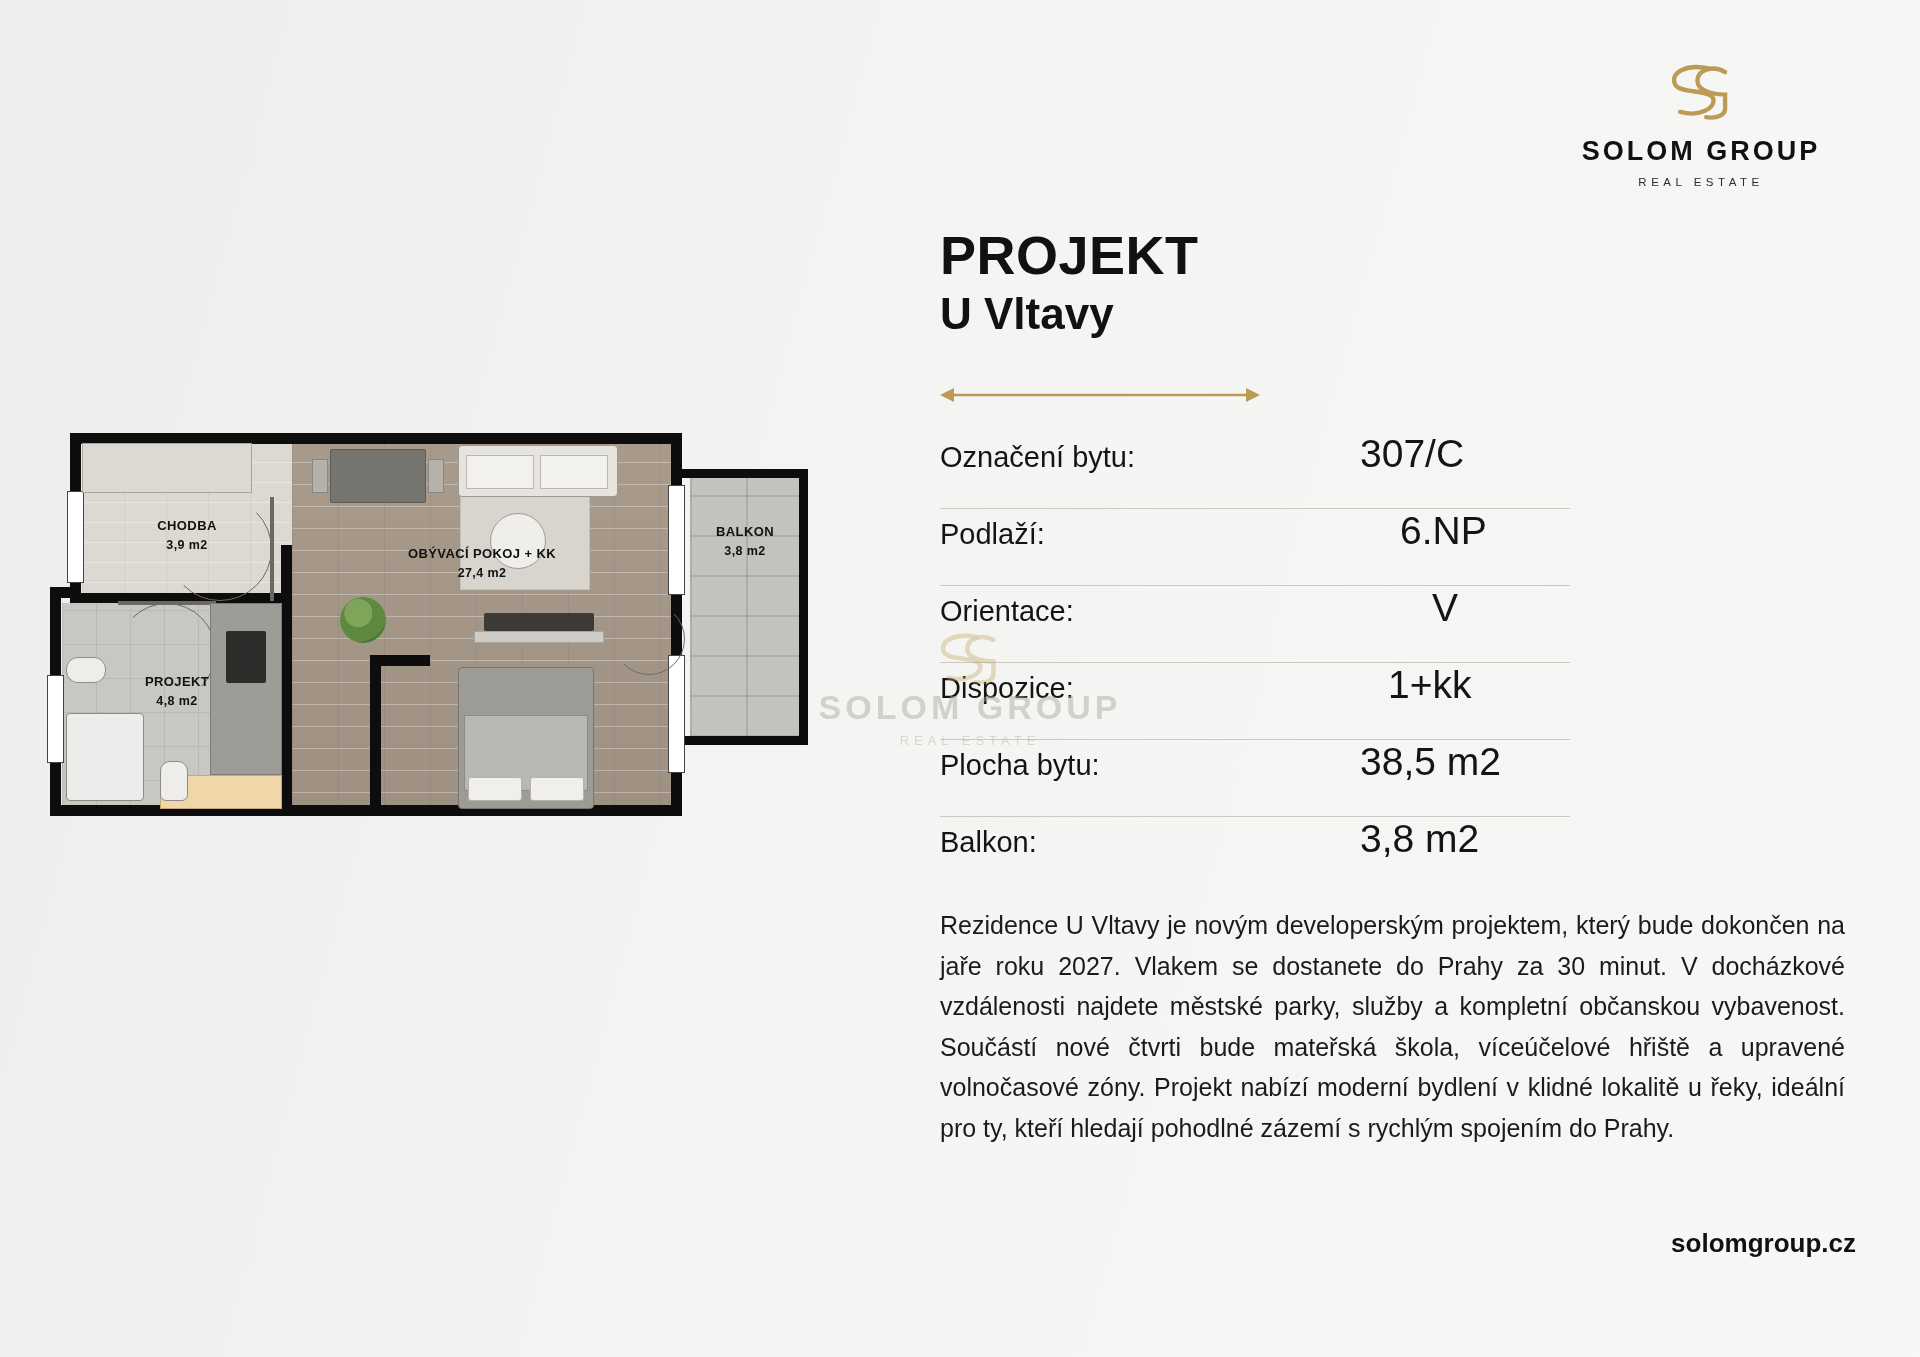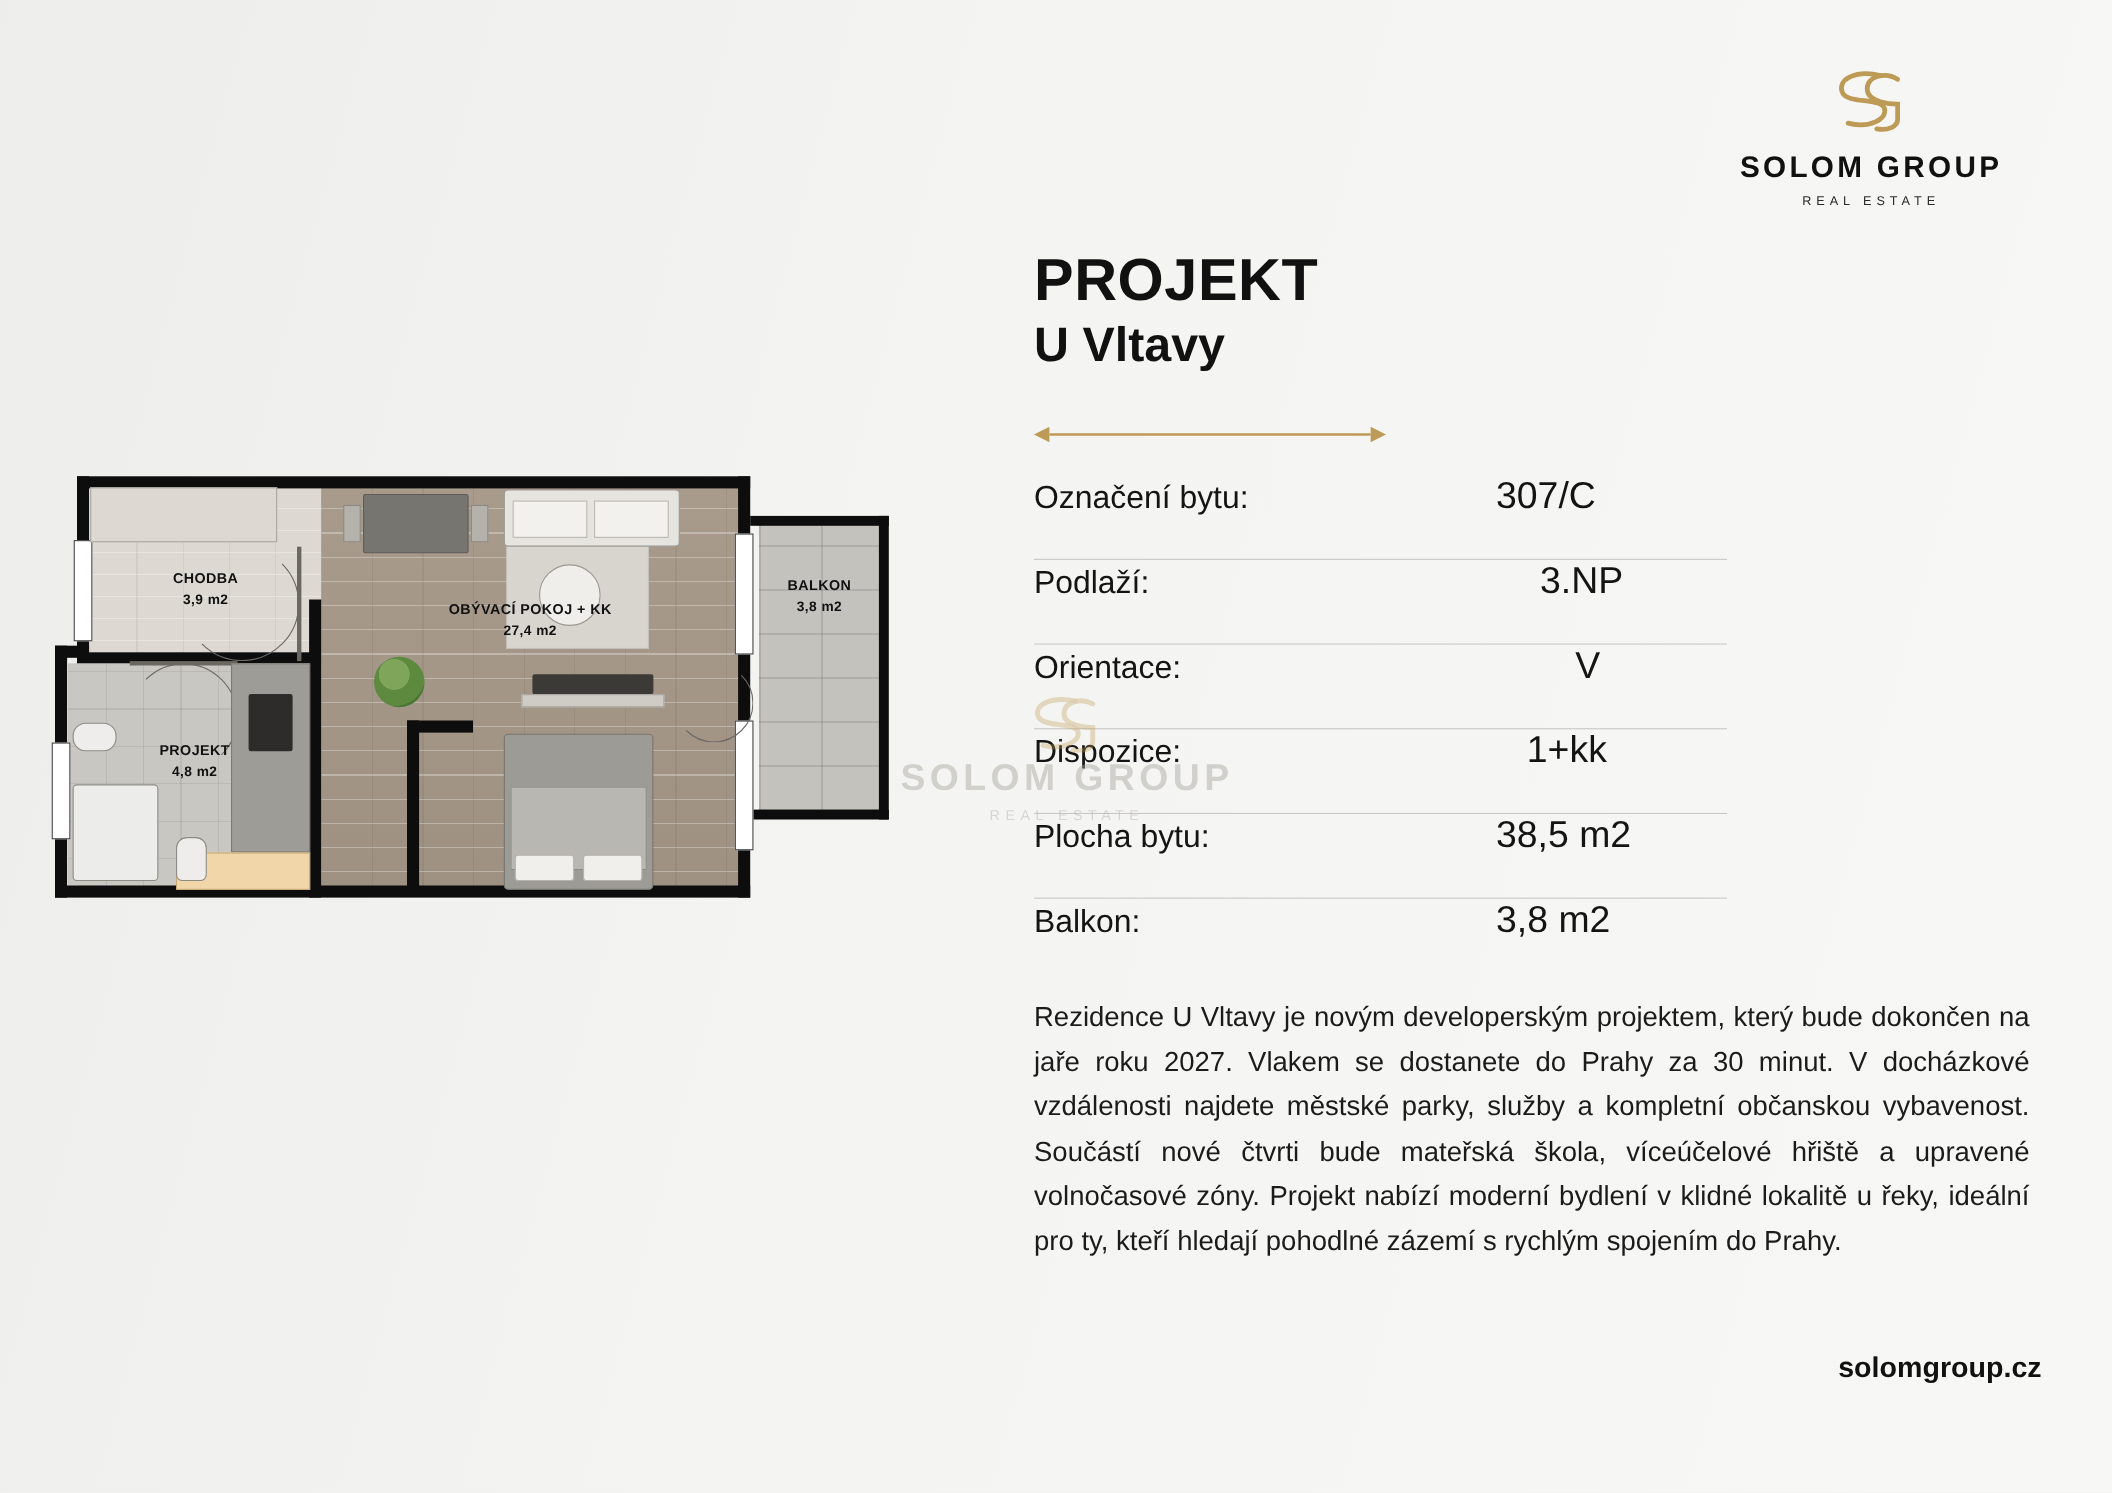--- a/index.html
+++ b/index.html
@@ -165,21 +165,21 @@
     align-items: baseline;
     height: 76px;
     border-bottom: 1px solid #c9c8c4;
   }
   .spec-label {
     font-size: 29px;
     color: #141414;
     flex: 0 0 420px;
   }
   .spec-value {
-    font-size: 34px;
+    font-size: 39px;
     color: #141414;
     text-align: left;
   }
 
   .description {
     position: absolute;
     left: 940px;
     top: 905px;
     width: 905px;
     font-size: 25px;
@@ -354,21 +354,21 @@
     <polygon points="320,7 306,0 306,14" fill="#bd9a55"></polygon>
   </svg>
 
   <div class="spec-table">
     <div class="spec-row">
       <div class="spec-label">Označení bytu:</div>
       <div class="spec-value">307/C</div>
     </div>
     <div class="spec-row">
       <div class="spec-label">Podlaží:</div>
-      <div class="spec-value" style="padding-left:40px;">3.NP</div>
+      <div class="spec-value" style="padding-left:40px;">6.NP</div>
     </div>
     <div class="spec-row">
       <div class="spec-label">Orientace:</div>
       <div class="spec-value" style="padding-left:72px;">V</div>
     </div>
     <div class="spec-row">
       <div class="spec-label">Dispozice:</div>
       <div class="spec-value" style="padding-left:28px;">1+kk</div>
     </div>
     <div class="spec-row">

